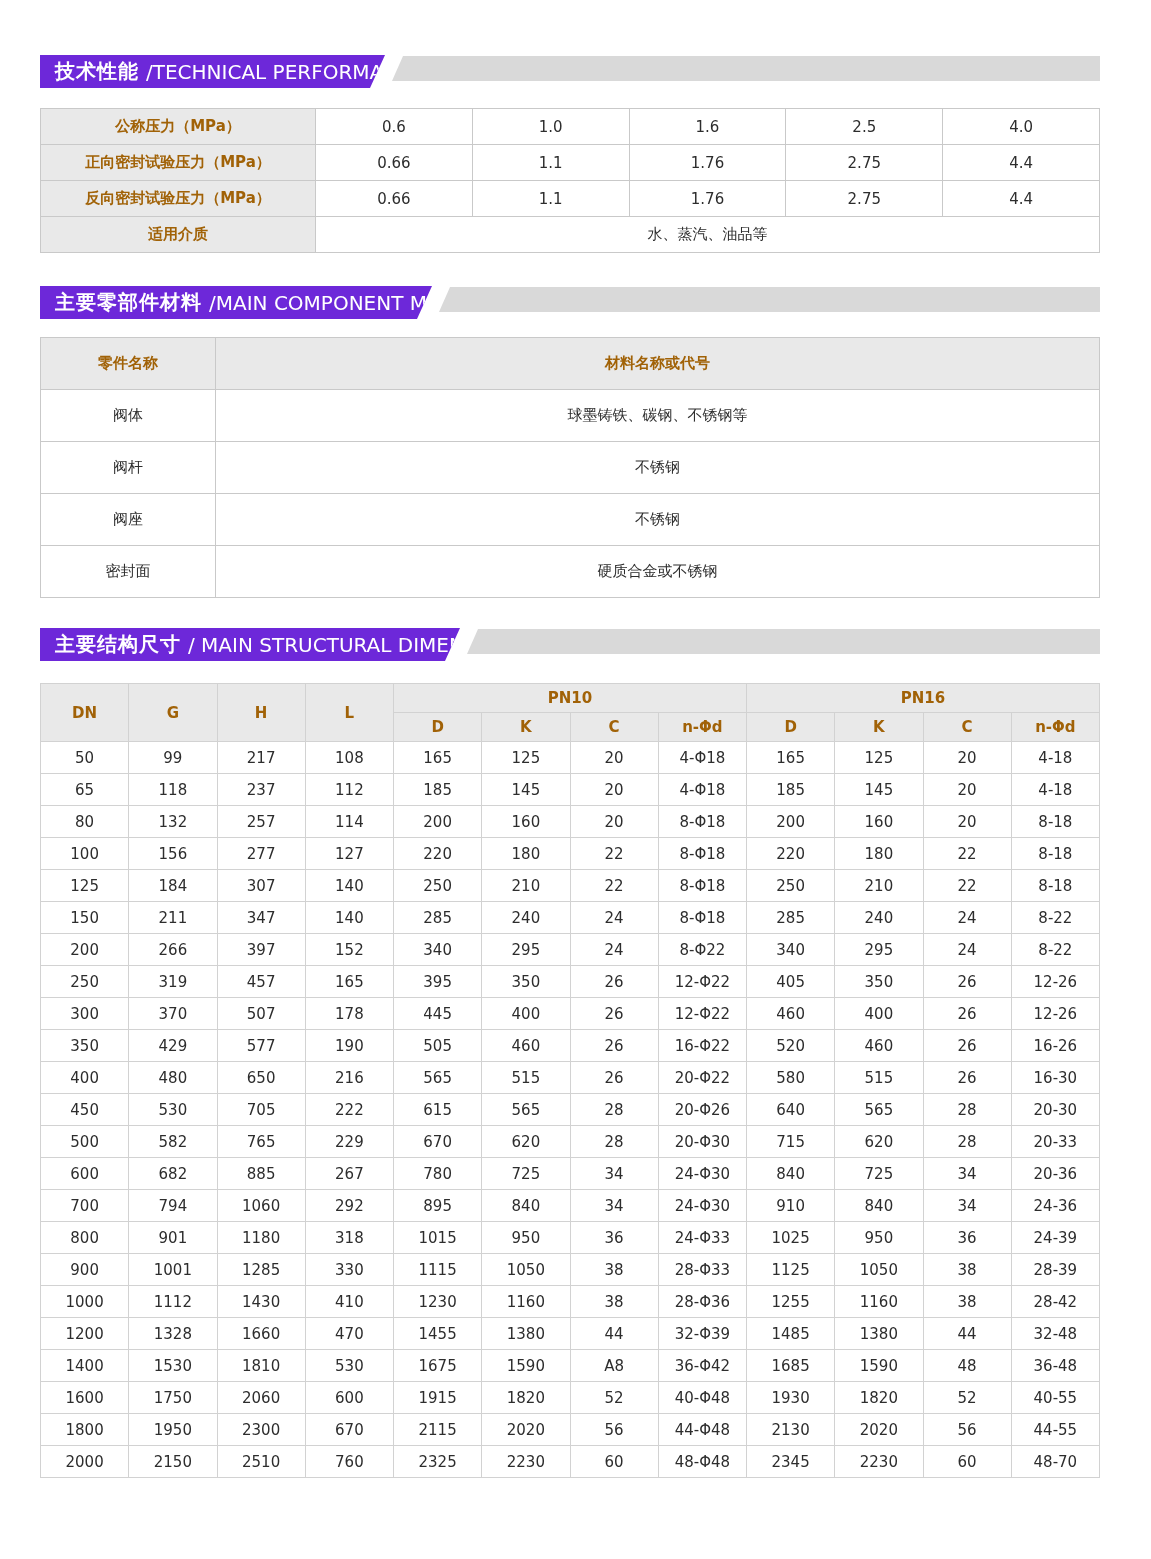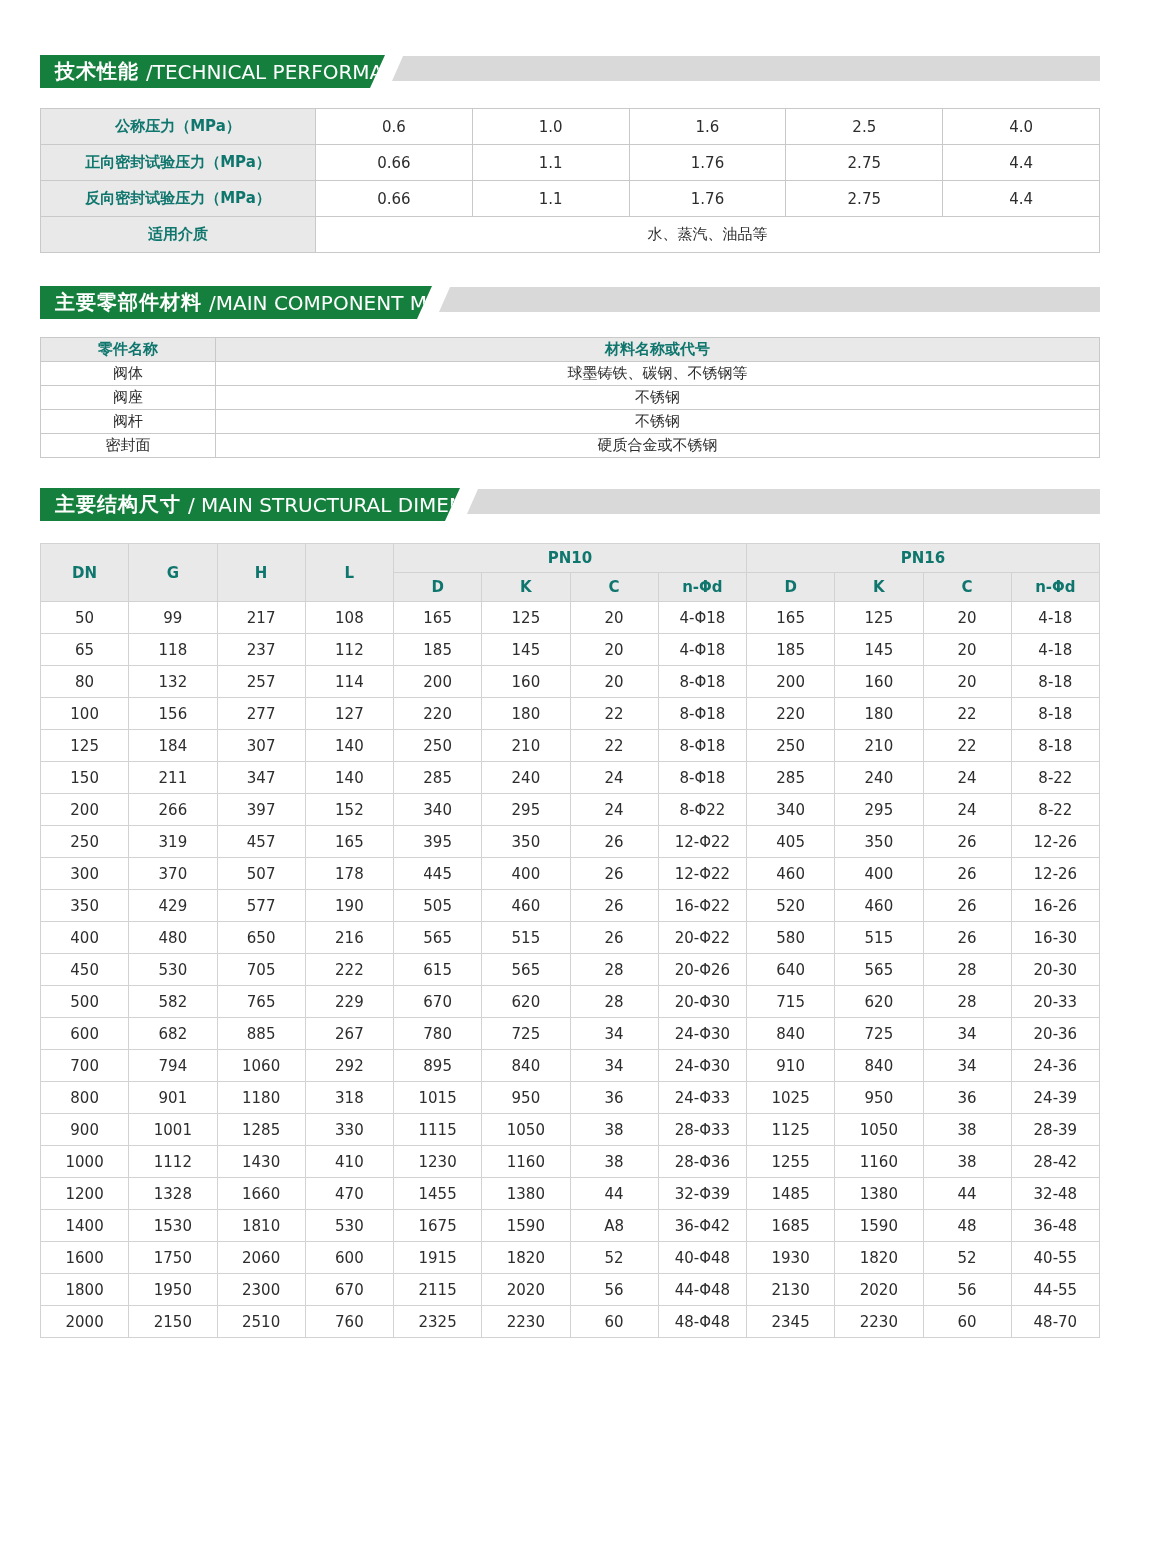--- a/index.html
+++ b/index.html
@@ -7,21 +7,21 @@
     width:1151px; height:1559px; position:relative; overflow:hidden;
     font-family:"DejaVu Sans","Liberation Sans",sans-serif;
     color:#2d2d2d;
   }
   .content { position:absolute; left:40px; top:0; width:1060px; }
 
   
   .banner { position:relative; height:33px; }
   .banner-blue {
     position:absolute; left:0; top:0; height:33px; box-sizing:border-box;
-    background:#15803d; color:#ffffff;
+    background:#6d28d9; color:#ffffff;
     display:flex; align-items:center; padding-left:15px;
     clip-path:polygon(0 0, 100% 0, calc(100% - 15px) 100%, 0 100%);
     white-space:nowrap; overflow:hidden;
   }
   .banner-gray {
     position:absolute; top:1px; right:0; height:25px;
     background:#d9d9d9;
     clip-path:polygon(11px 0, 100% 0, 100% 100%, 0 100%);
   }
   .b1 .banner-blue { width:345px; }  .b1 .banner-gray { left:352px; }
@@ -37,29 +37,29 @@
   
   table { border-collapse:collapse; width:100%; table-layout:fixed; }
   td, th { text-align:center; vertical-align:middle; font-weight:normal; padding:0 4px; box-sizing:border-box; }
 
   .t1 { margin-top:20px; }
   .t1 td, .t1 th { border:1px solid #c9c9c9; font-size:15px; }
   .t1 tr { height:36px; }
 
   .t2 { margin-top:18px; }
   .t2 td, .t2 th { border:1px solid #c9c9c9; font-size:15px; }
-  .t2 tr { height:24px; }
+  .t2 tr { height:52px; }
 
   .t3 { margin-top:22px; }
   .t3 td, .t3 th { border:1px solid #d2d2d2; font-size:15px; }
   .t3 thead tr { height:29px; }
   .t3 tbody tr { height:32px;margin-top:42px; }
   .t3 tbody td { background:#ffffff; }
 
-  .label, thead th { background:#e9e9e9; font-weight:bold; color:#0f766e; }
+  .label, thead th { background:#e9e9e9; font-weight:bold; color:#a16207; }
   td.plain { background:#ffffff; }
 </style>
 </head>
 <body>
 
 <div class="content">
 
   <div class="banner b1">
     <div class="banner-blue">
       <span class="cn">技术性能</span>
@@ -127,25 +127,25 @@
         <th>零件名称</th>
         <th>材料名称或代号</th>
       </tr>
     </thead>
     <tbody id="mat-body">
         <tr>
           <td class="plain">阀体</td>
           <td class="plain">球墨铸铁、碳钢、不锈钢等</td>
         </tr>
         <tr>
+          <td class="plain">阀杆</td>
+          <td class="plain">不锈钢</td>
+        </tr>
+        <tr>
           <td class="plain">阀座</td>
-          <td class="plain">不锈钢</td>
-        </tr>
-        <tr>
-          <td class="plain">阀杆</td>
           <td class="plain">不锈钢</td>
         </tr>
         <tr>
           <td class="plain">密封面</td>
           <td class="plain">硬质合金或不锈钢</td>
         </tr>
       </tbody>
   </table>
 
   <div class="banner b3">

